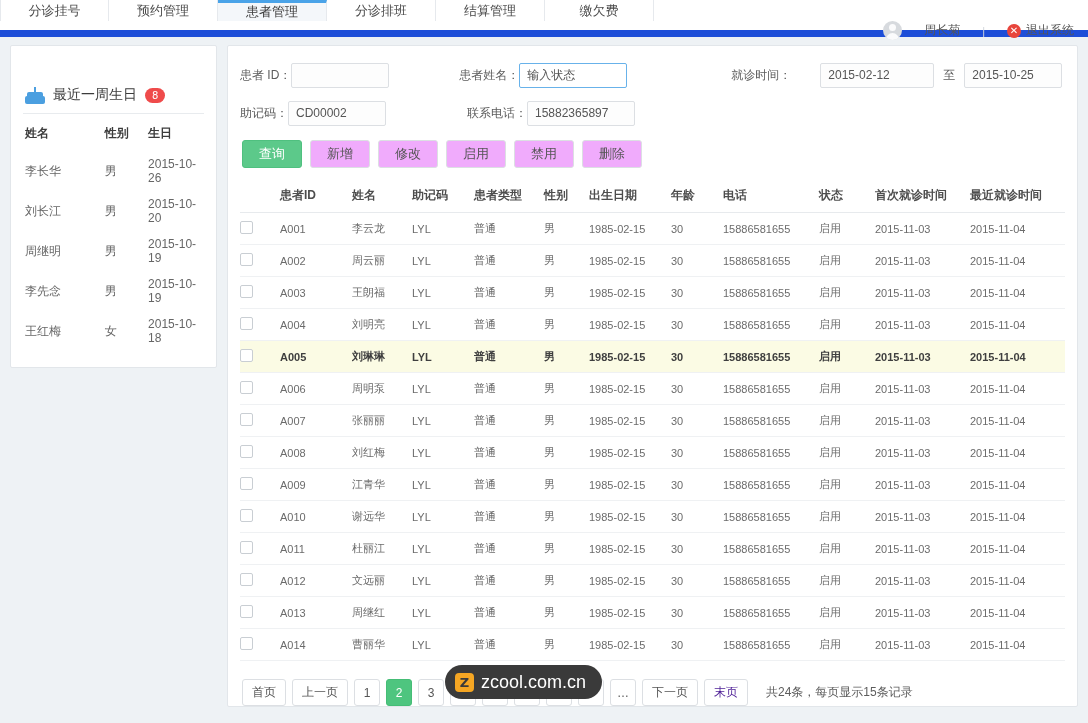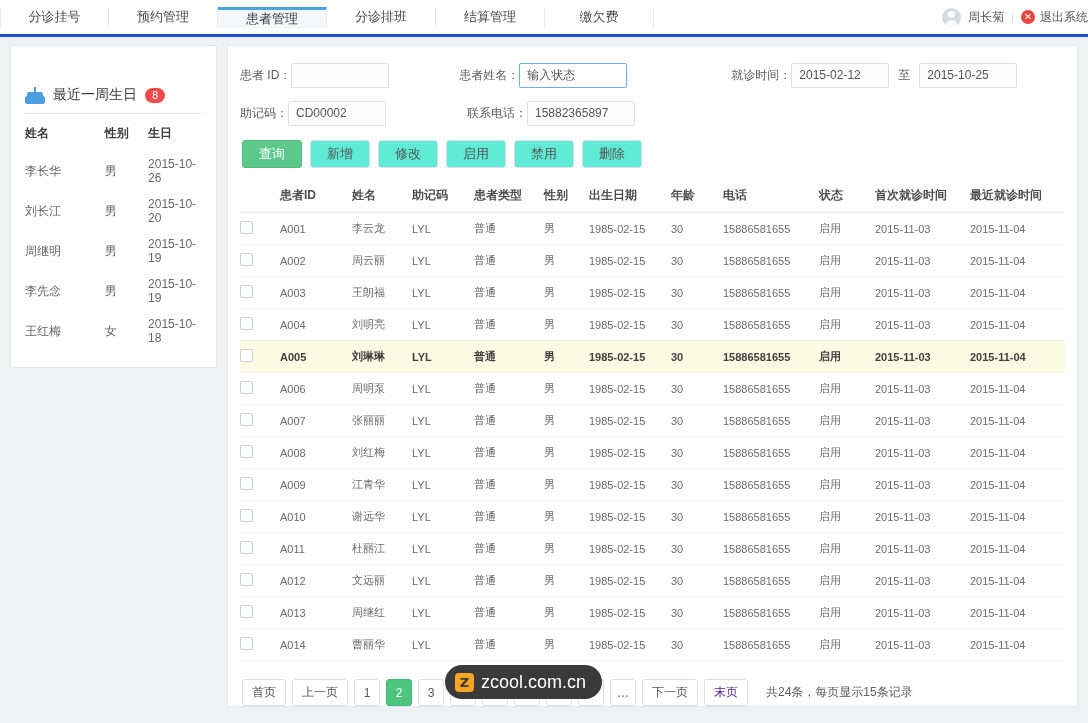--- a/index.html
+++ b/index.html
@@ -10,23 +10,24 @@
     font-size: 12px;
     color: #5a5a5a;
     overflow: hidden;
   }
 
   
   .topbar {
     position: relative;
     height: 37px;
     background: #ffffff;
-    border-bottom: 3px solid #1d4ed8;
+    border-bottom: 7px solid #1d4ed8;
     display: flex;
-    align-items: center;
+    align-items: flex-start;
+    flex-direction: column;
   }
   .tabs { display: flex; align-items: stretch; }
   .tab {
     width: 109px;
     display: flex; align-items: center; justify-content: center;
     font-size: 13px;
     color: #4a4a4a;
     border-right: 1px solid #e6e9ed;
     background: #fff;
     cursor: pointer;
@@ -34,21 +35,22 @@
   }
   .tab:first-child { border-left: 1px solid #e6e9ed; }
   .tab.active {
     background: #f4f7fa;
     border-top: 3px solid #4aa3e8;
     color: #3c3c3c;
   }
   .topbar-right {
     margin-left: auto;
     display: flex; align-items: center;
-    gap: 7px;
+    padding-right: 14px;
+    gap: 22px;
   }
   .avatar {
     width: 19px; height: 19px; border-radius: 50%;
     background: #d7dade;
     position: relative; overflow: hidden;
     flex: none;
   }
   .avatar::before {
     content: ""; position: absolute;
     width: 7px; height: 7px; border-radius: 50%;
@@ -142,21 +144,21 @@
     outline: none;
   }
   .finput.focused { border-color: #68b2ea; background: #fff; }
   .gap-lbl { margin: 0 9px; font-size: 12px; color: #5c5c5c; }
 
   
   .btn-row { display: flex; gap: 8px; padding: 8px 0 12px 2px; }
   .btn {
     height: 28px; min-width: 60px;
     border: 1px solid #dcdfe3;
-    background: #5eead4;
+    background: #f0abfc;
     border-radius: 3px;
     font-size: 13px;
     color: #555;
     cursor: pointer;
     font-family: "Liberation Sans", sans-serif;
     padding: 0 13px;
   }
   .btn.primary {
     background: #5cc98a; border-color: #4fc07f; color: #fff;
   }
@@ -322,21 +324,21 @@
       <div class="fgroup">
         <span class="flabel">患者 ID：</span>
         <input class="finput" style="width: 98px;" value="">
       </div>
       <div class="fgroup" style="margin-left:70px">
         <span class="flabel">患者姓名：</span>
         <input class="finput focused" style="width: 108px;" value="输入状态">
       </div>
       <div class="fgroup" style="margin-left:104px">
         <span class="flabel">就诊时间：</span>
-        <input class="finput" style="width: 98px;" value="2015-02-12">
+        <input class="finput" style="width: 114px; margin-left: 29px;" value="2015-02-12">
         <span class="gap-lbl">至</span>
         <input class="finput" style="width: 98px;" value="2015-10-25">
       </div>
     </div>
 
     <div class="form-row">
       <div class="fgroup">
         <span class="flabel">助记码：</span>
         <input class="finput" style="width: 98px;" value="CD00002">
       </div>

